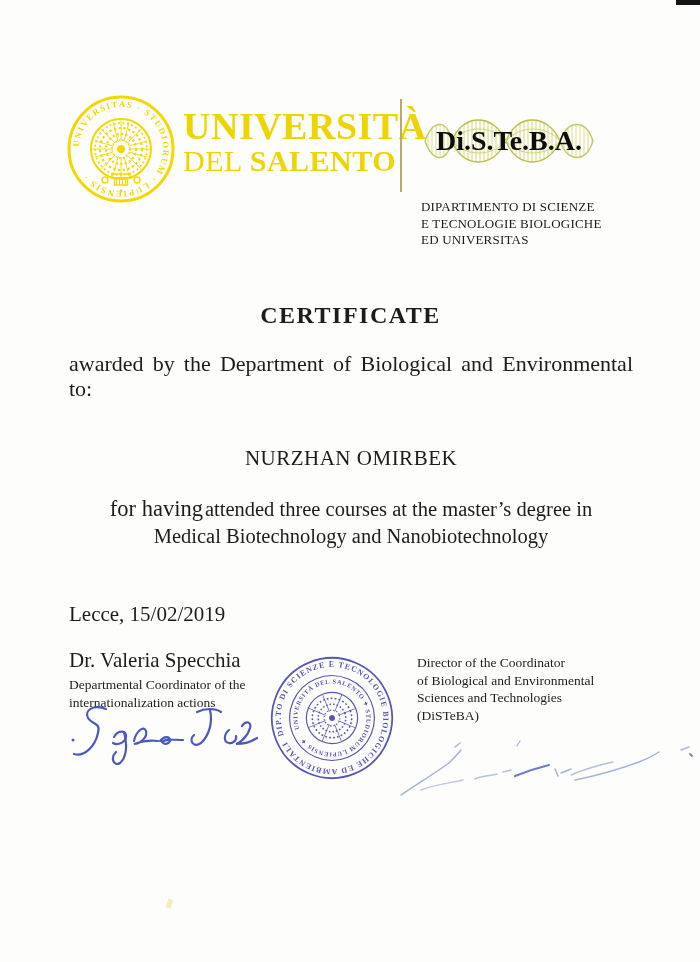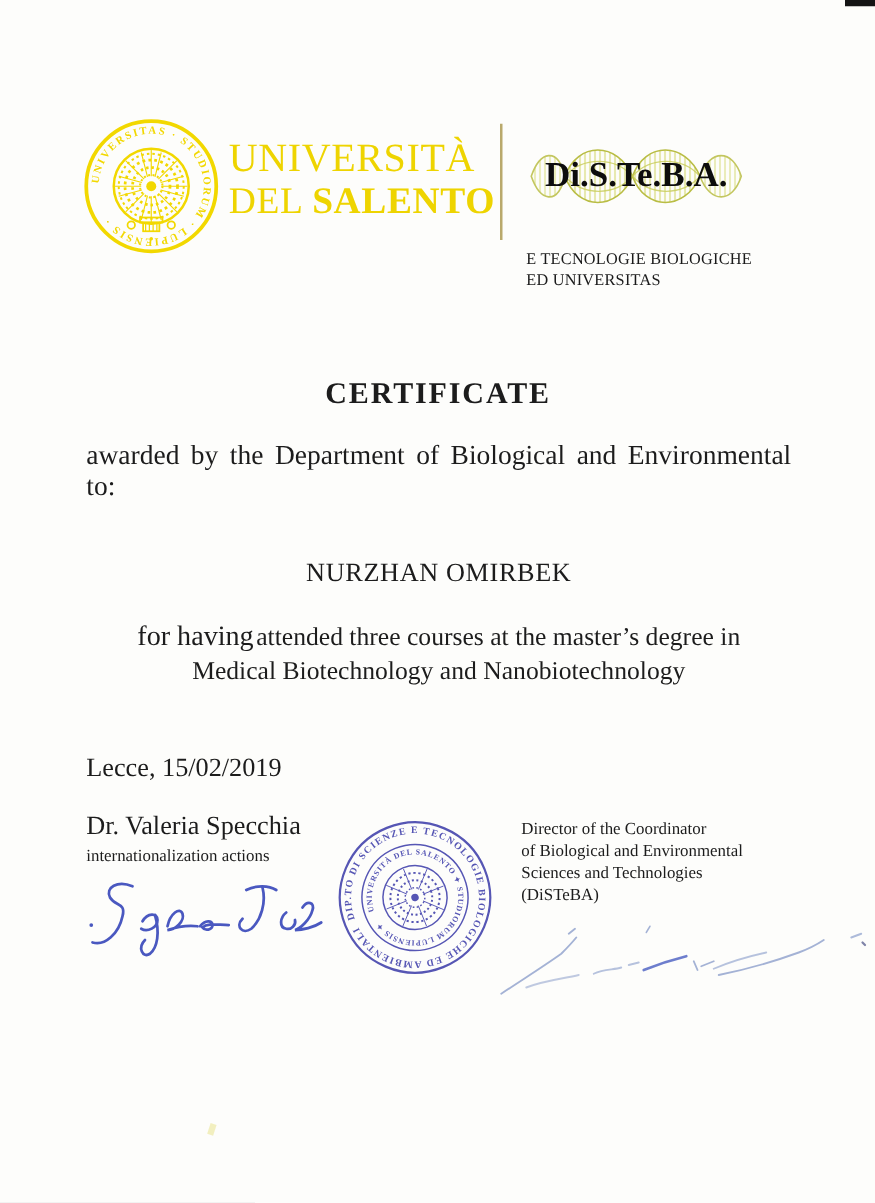--- a/index.html
+++ b/index.html
@@ -8,21 +8,21 @@
     background:#fdfdfb; overflow:hidden;
     font-family:"Liberation Serif", serif; color:#1c1c1c;
   }
   .corner-mark { position:absolute; left:676px; top:0; width:24px; height:5px; background:#141414; }
   .artifact-dot { position:absolute; left:167px; top:899px; width:5px; height:9px;
     background:#eae48e; opacity:.55; transform:rotate(18deg); }
 
   
   .seal { position:absolute; left:66px; top:94px; width:110px; height:110px; }
   .wordmark { position:absolute; left:183px; top:109px; color:#eed400; }
-  .wordmark .l1 { font-size:32px; font-weight:normal; letter-spacing:.5px; line-height:35px; }
+  .wordmark .l1 { font-size:38px; font-weight:bold; letter-spacing:.5px; line-height:35px; }
   .wordmark .l2 { font-size:30px; line-height:33px; letter-spacing:.5px; }
   .wordmark .del { font-weight:normal; }
   .wordmark .salento { font-weight:bold; }
   .divider { position:absolute; left:400px; top:99px; width:2px; height:93px; background:#b9a96c; }
   .disteba-logo { position:absolute; left:422px; top:107px; width:174px; height:68px; }
   .disteba-logo svg.helix { position:absolute; left:0; top:0; }
   .acronym { position:absolute; left:0; top:0; width:174px; height:68px;
     display:flex; align-items:center; justify-content:center;
     font-size:28px; font-weight:bold; color:#0d0d0d; }
   .dept { position:absolute; left:421px; top:199px; font-size:13px; line-height:16.5px;
@@ -112,20 +112,21 @@
       </g>
       <g stroke="#c8cc58" stroke-width="1" fill="none" opacity="0.8">
         <path d="M30,34 C44,18 70,18 84,34 C98,50 124,50 138,34"></path>
         <path d="M30,34 C44,50 70,50 84,34 C98,18 124,18 138,34"></path>
       </g>
     </svg>
     <div class="acronym">Di.S.Te.B.A.</div>
   </div>
 
   <div class="dept">
+    <div>DIPARTIMENTO DI SCIENZE</div>
     <div>E TECNOLOGIE BIOLOGICHE</div>
     <div>ED UNIVERSITAS</div>
   </div>
 
   <div class="title">CERTIFICATE</div>
 
   <div class="para">
     <div class="jline">awarded by the Department of Biological and Environmental</div>
     <div>to:</div>
   </div>
@@ -137,20 +138,21 @@
       <span class="lead">for having</span><span>attended three courses at the master’s degree in</span>
     </div>
     <div>Medical Biotechnology and Nanobiotechnology</div>
   </div>
 
   <div class="place-date">Lecce, 15/02/2019</div>
 
   <div class="signer-left">
     <div class="signer-name">Dr. Valeria Specchia</div>
     <div class="signer-role">
+      <div>Departmental Coordinator of the</div>
       <div>internationalization actions</div>
     </div>
   </div>
 
   <svg class="sig-left" width="200" height="74" viewBox="0 0 200 74" fill="none" stroke="#4150bd" stroke-width="2.2" stroke-linecap="round" opacity="0.95">
     <circle cx="13" cy="40" r="1.5" fill="#4150bd" stroke="none"></circle>
     <path d="M46,9 C34,4 24,10 28,18 C32,25 41,22 38,33 C35,47 24,57 14,54"></path>
     <path d="M54,37 C58,30 66,30 66,36 C66,42 58,46 53,43"></path>
     <path d="M64,32 C68,46 66,58 60,63 C54,67 50,58 56,52"></path>
     <path d="M74,41 C76,31 84,25 86,31 C88,37 80,44 74,44 C80,42 90,40 98,41"></path>

